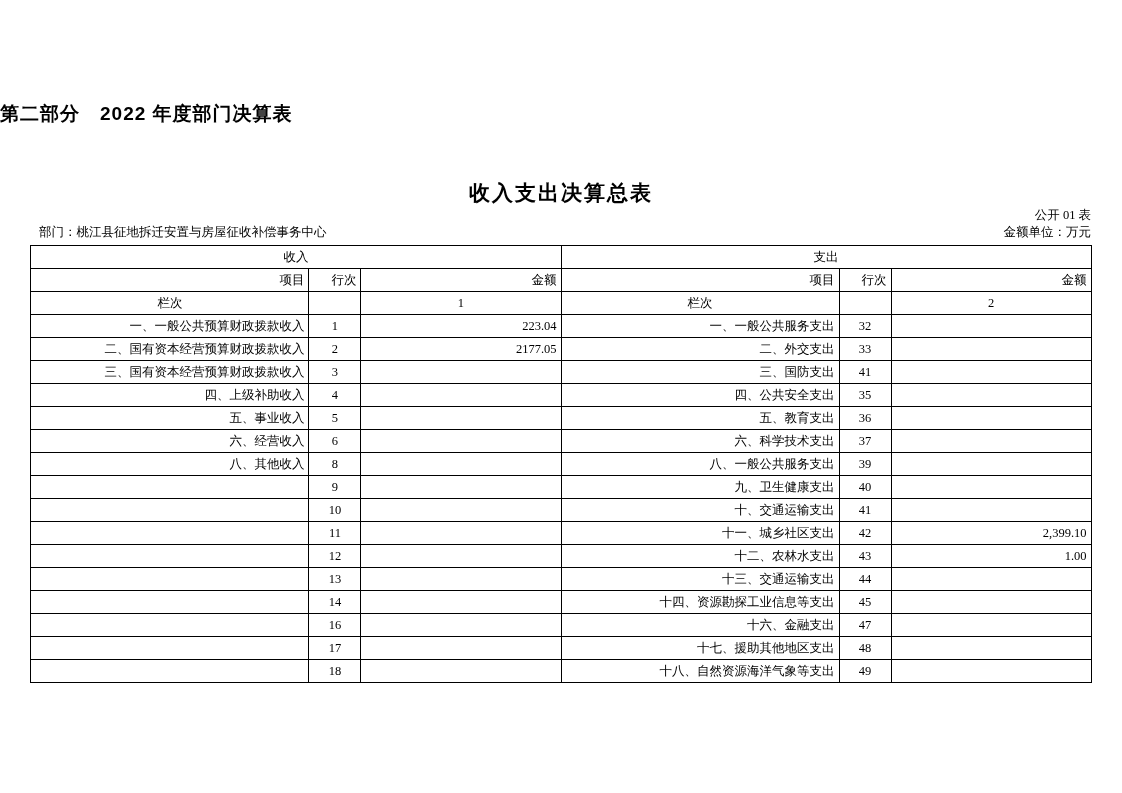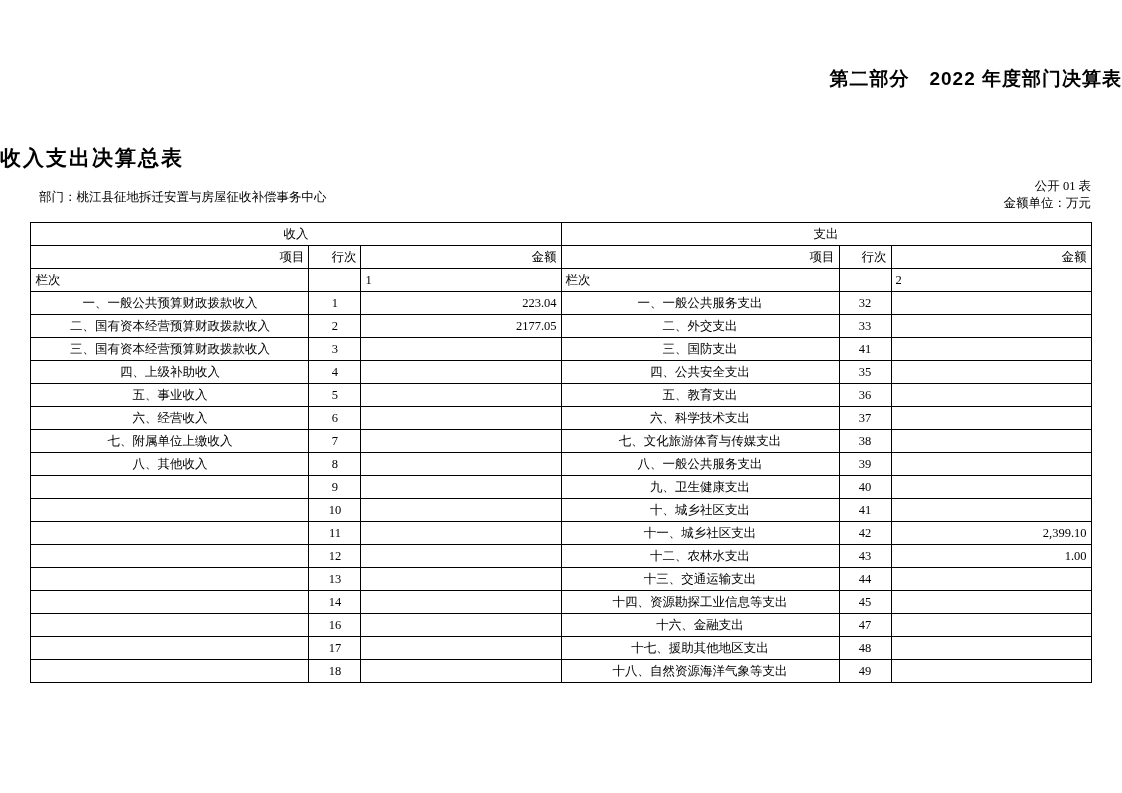--- a/index.html
+++ b/index.html
@@ -10,82 +10,83 @@
   .page {
     position: relative;
     width: 1122px;
     height: 793px;
     background: #ffffff;
     font-family: "Liberation Serif", serif;
     color: #000000;
     overflow: hidden;
   }
   .doc-title {
-    text-align: right;
+    text-align: left;
     font-size: 19px;
     font-weight: bold;
     font-family: "Liberation Sans", sans-serif;
     margin: 0;
-    padding-top: 66px;
+    padding-top: 101px;
     letter-spacing: 1px;
   }
   .doc-subtitle {
+    text-align: center;
     font-size: 21px;
     font-weight: bold;
     font-family: "Liberation Serif", serif;
     margin: 0;
     padding-top: 52px;
     letter-spacing: 2px;
   }
   .meta-row {
     position: relative;
     width: 1060px;
     margin: 0 auto;
     height: 34px;
   }
   .meta-right {
     position: absolute;
     right: 0;
-    top: 6px;
+    top: 0;
     text-align: right;
     font-size: 12.5px;
     line-height: 17px;
   }
   .meta-left {
     position: absolute;
     left: 8px;
     top: 17px;
     font-size: 12.5px;
     line-height: 17px;
   }
   table.fin {
     width: 1060px;
-    margin: 16px auto;
+    margin: 4px auto;
     border-collapse: collapse;
     table-layout: fixed;
     font-size: 12.5px;
   }
   table.fin th, table.fin td {
     border: 1px solid #000000;
     height: 22px;
     padding: 0 4px;
     font-weight: normal;
     overflow: hidden;
     white-space: nowrap;
   }
   .grp {
     text-align: center;
   }
   .hdr {
     text-align: right;
   }
-  .col-item { width: 278px; text-align: center; }
+  .col-item { width: 278px; text-align: right; }
   .col-line { width: 52px; text-align: center; }
   .col-amt  { width: 200px; text-align: right; padding-right: 6px; }
-  .lan { }
+  .lan { text-align: center; }
 </style>
 </head>
 <body>
 
 <div class="page">
 
   <h1 class="doc-title">第二部分　2022 年度部门决算表</h1>
 
   <h2 class="doc-subtitle">收入支出决算总表</h2>
 
@@ -171,48 +172,40 @@
         </tr>
         <tr>
           <td class="col-item">六、经营收入</td>
           <td class="col-line">6</td>
           <td class="col-amt"></td>
           <td class="col-item">六、科学技术支出</td>
           <td class="col-line">37</td>
           <td class="col-amt"></td>
         </tr>
         <tr>
-          <td class="col-item">七、附属单位上缴收入</td>
-          <td class="col-line">7</td>
-          <td class="col-amt"></td>
-          <td class="col-item">七、文化旅游体育与传媒支出</td>
-          <td class="col-line">38</td>
-          <td class="col-amt"></td>
-        </tr>
-        <tr>
           <td class="col-item">八、其他收入</td>
           <td class="col-line">8</td>
           <td class="col-amt"></td>
           <td class="col-item">八、一般公共服务支出</td>
           <td class="col-line">39</td>
           <td class="col-amt"></td>
         </tr>
         <tr>
           <td class="col-item"></td>
           <td class="col-line">9</td>
           <td class="col-amt"></td>
           <td class="col-item">九、卫生健康支出</td>
           <td class="col-line">40</td>
           <td class="col-amt"></td>
         </tr>
         <tr>
           <td class="col-item"></td>
           <td class="col-line">10</td>
           <td class="col-amt"></td>
-          <td class="col-item">十、城乡社区支出</td>
+          <td class="col-item">十、交通运输支出</td>
           <td class="col-line">41</td>
           <td class="col-amt"></td>
         </tr>
         <tr>
           <td class="col-item"></td>
           <td class="col-line">11</td>
           <td class="col-amt"></td>
           <td class="col-item">十一、城乡社区支出</td>
           <td class="col-line">42</td>
           <td class="col-amt">2,399.10</td>

